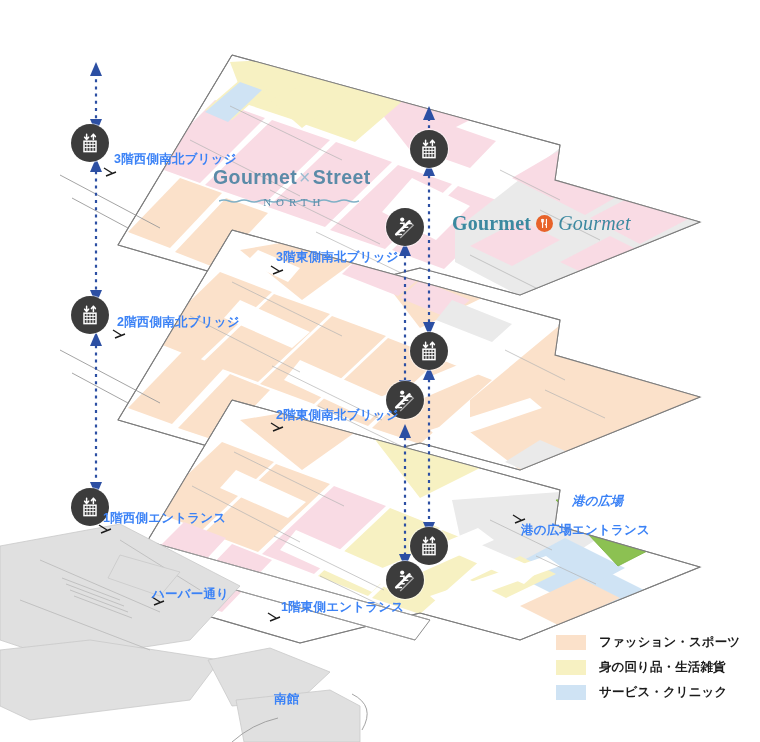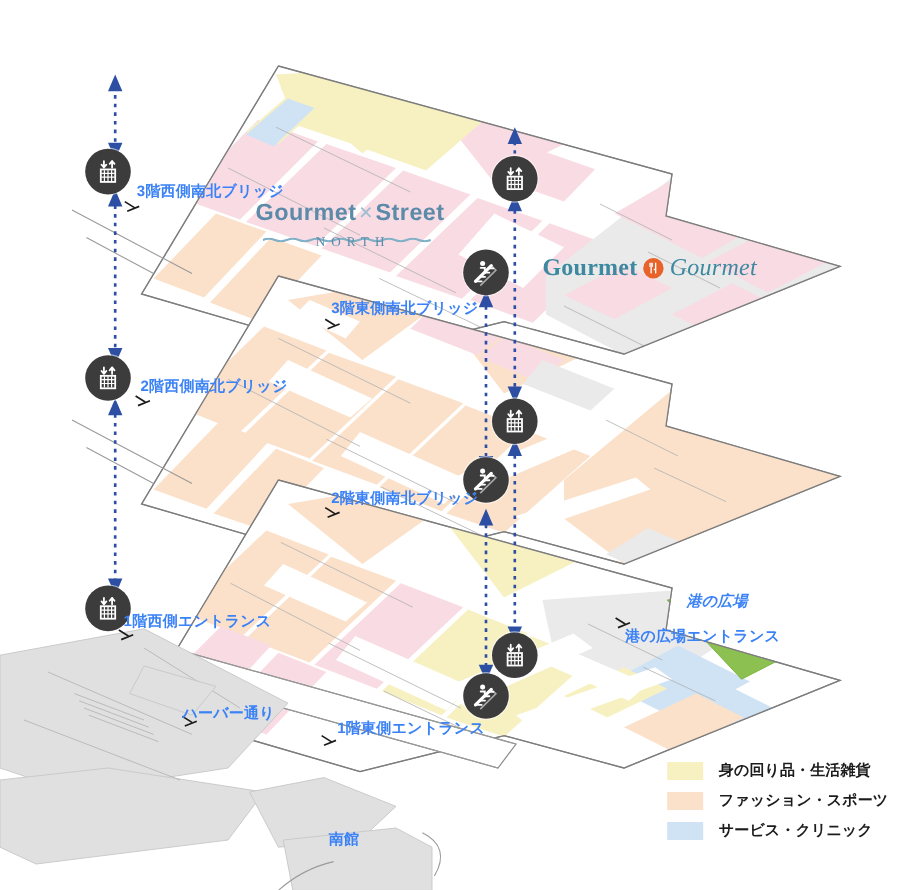--- a/index.html
+++ b/index.html
@@ -460,26 +460,26 @@
       <svg width="11" height="11" viewBox="0 0 11 11" aria-hidden="true">
         <path d="M3.6 1.4 V9.4 M7.4 1.4 V5.6 q0 1 -0.9 1 h-0.2 M7.4 1.4 V9.4" stroke="#ffffff" stroke-width="1.1" fill="none" stroke-linecap="round"></path>
         <path d="M2.6 1.4 V4 M4.6 1.4 V4" stroke="#ffffff" stroke-width="0.9" stroke-linecap="round"></path>
       </svg>
     </span>
     <span class="tword">Gourmet</span>
   </div>
 
   <div id="legend">
     <div class="legend-row">
+      <span class="legend-sw" style="background:#fbe1ca;"></span>
+      <span class="legend-tx">ファッション・スポーツ</span>
+    </div>
+    <div class="legend-row">
       <span class="legend-sw" style="background:#f7f1c2;"></span>
       <span class="legend-tx">身の回り品・生活雑貨</span>
-    </div>
-    <div class="legend-row">
-      <span class="legend-sw" style="background:#fbe1ca;"></span>
-      <span class="legend-tx">ファッション・スポーツ</span>
     </div>
     <div class="legend-row">
       <span class="legend-sw" style="background:#cfe3f4;"></span>
       <span class="legend-tx">サービス・クリニック</span>
     </div>
   </div>
 
 </div>
 
 </body></html>

